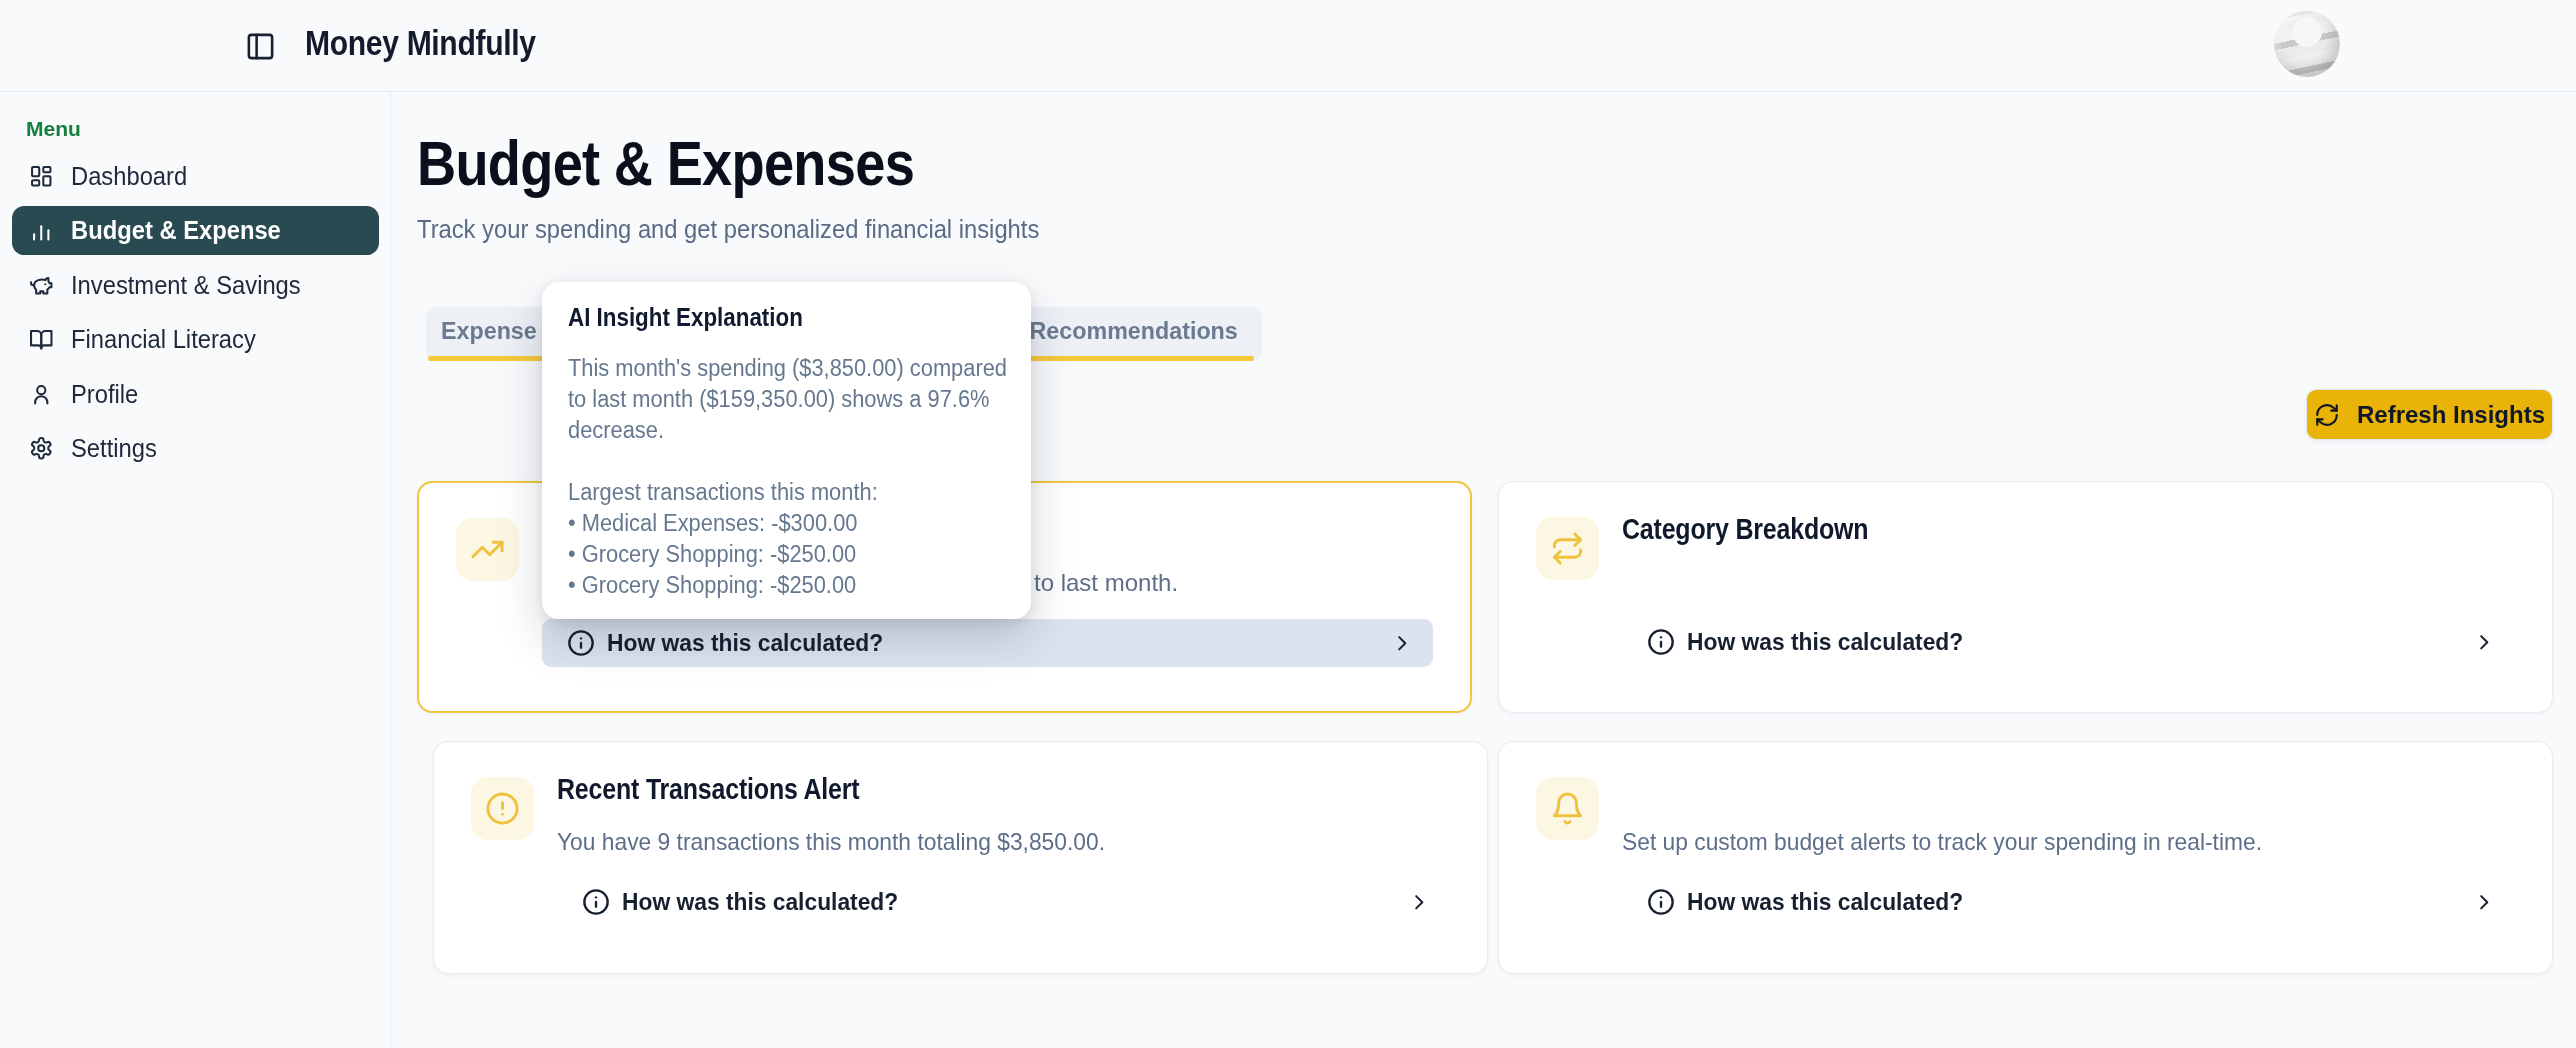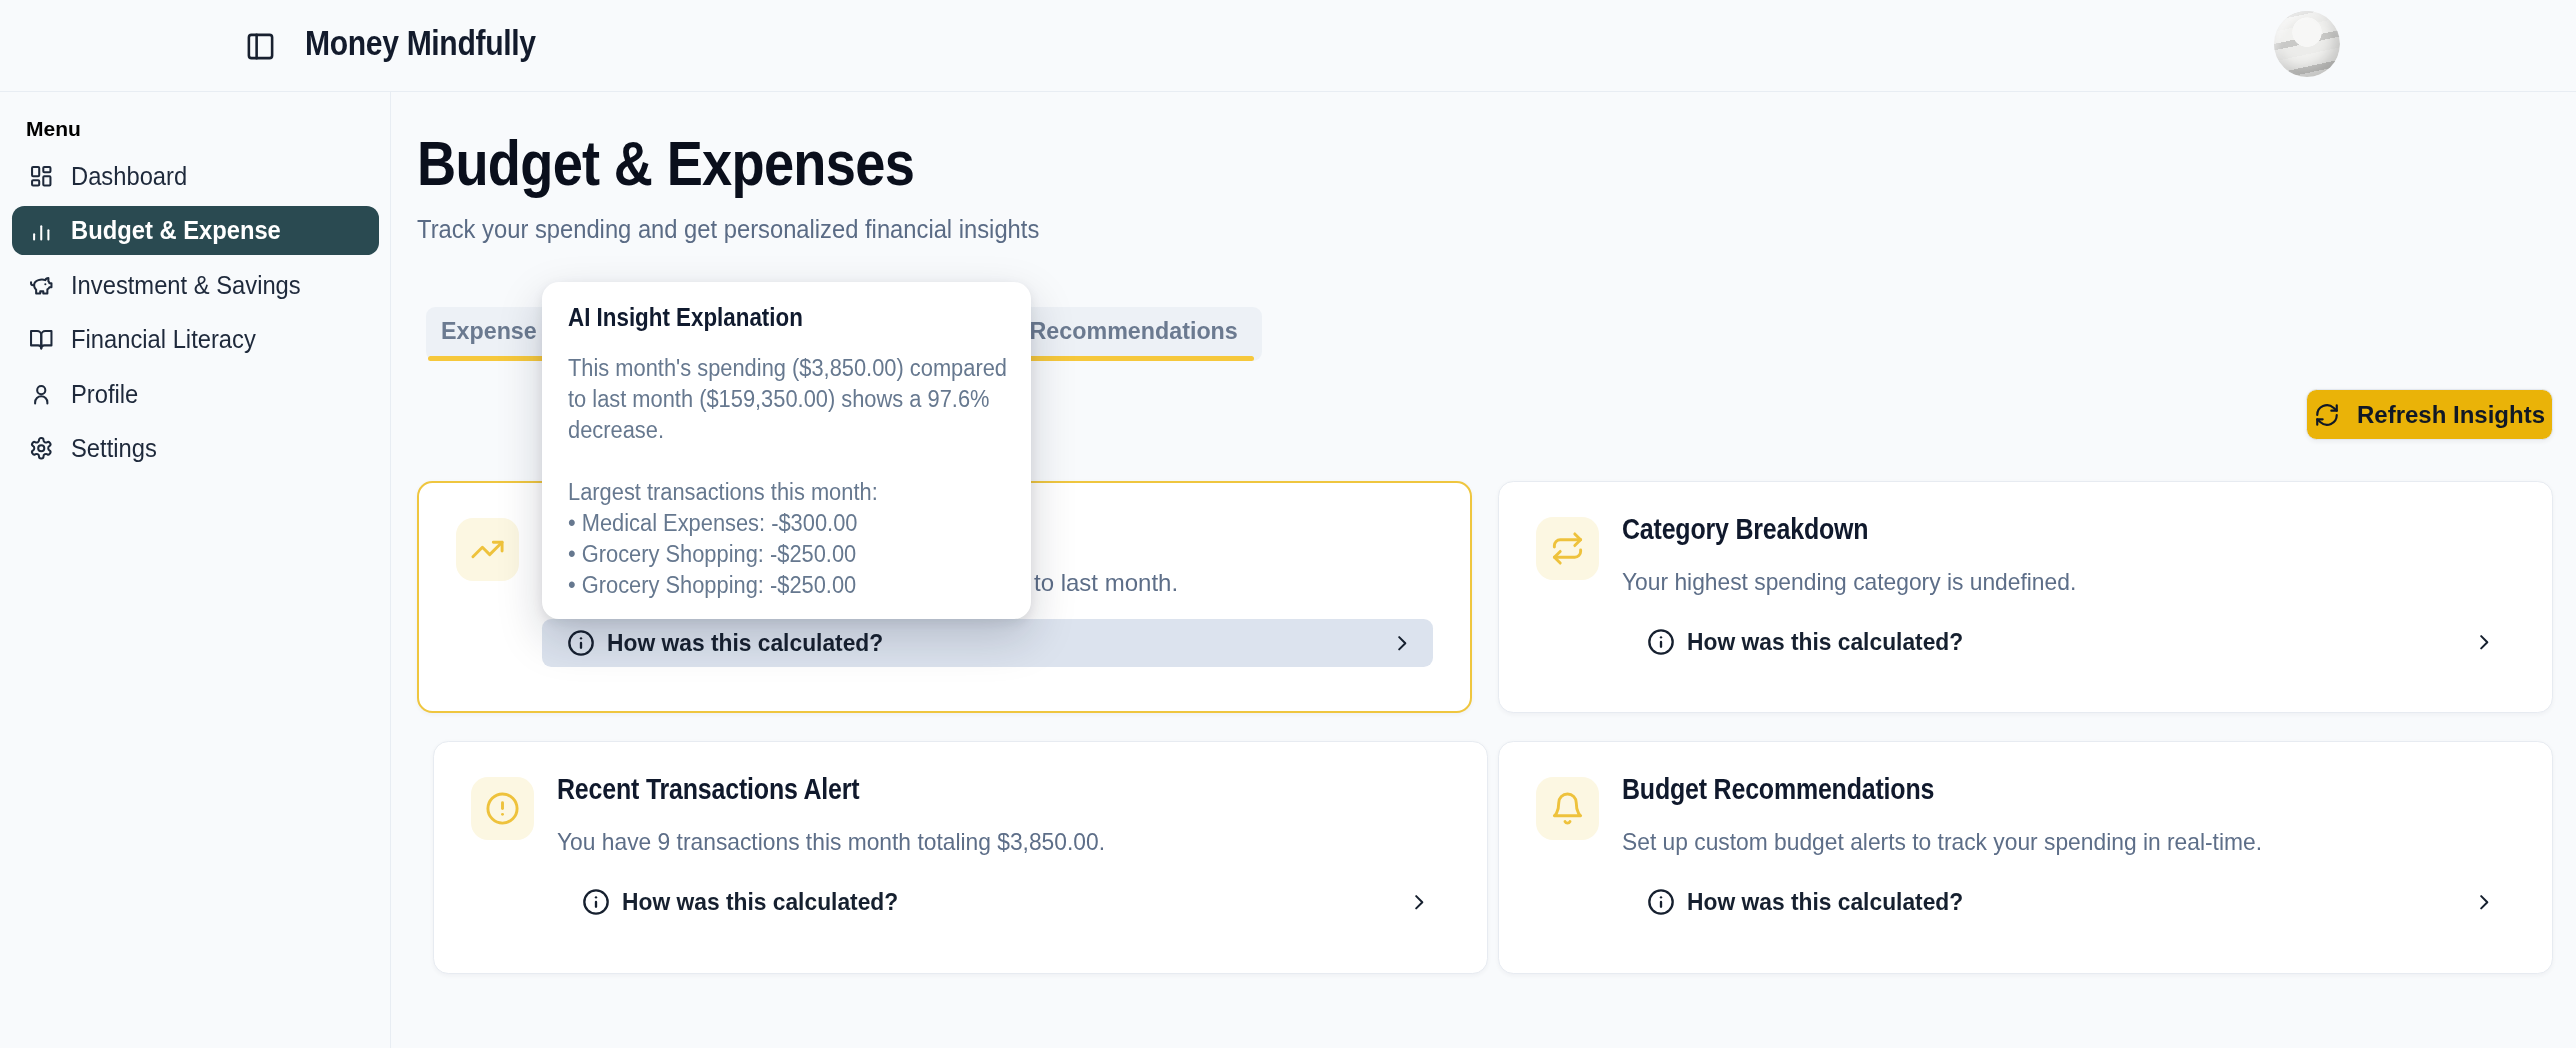--- a/index.html
+++ b/index.html
@@ -19,21 +19,21 @@
   .panel-toggle { position:absolute; left:245px; top:31px; width:31px; height:31px; color:#18202f; cursor:pointer; background:none; border:none; }
   .app-title { position:absolute; left:305px; top:23px; font-size:35px; font-weight:800; color:#131b2c; letter-spacing:-0.4px; }
   .avatar { position:absolute; left:2274px; top:10.7px; width:66px; height:66px; border-radius:50%; overflow:hidden;
             background:
               radial-gradient(circle at 50% 32%, #f7f7f6 0 26%, rgba(0,0,0,0) 27%),
               repeating-linear-gradient(-12deg, #ececea 0 10.7px, #c9c9c7 10.7px 17px, #f1f1ef 17px 29px);
             box-shadow: inset -4.6px -7.7px 14px rgba(0,0,0,.18), inset 3.1px 4.6px 7.7px rgba(255,255,255,.7); }
 
   
   .sidebar { position:absolute; left:0; top:92px; width:391px; height:957px; background:#f8fafc; border-right:1.5px solid #e8edf3; z-index:4; }
-  .menu-label { position:absolute; left:26px; top:24.5px; font-size:21px; font-weight:700; color:#000000; }
+  .menu-label { position:absolute; left:26px; top:24.5px; font-size:21px; font-weight:700; color:#15803d; }
   .nav { position:absolute; left:0; top:60px; width:100%; display:flex; flex-direction:column; gap:5.4px; }
   .nav-item { position:relative; margin:0 11.5px; height:49px; border-radius:12.3px; display:flex; align-items:center; padding:0 0 0 17px; gap:18.4px; font-size:25px; color:#1e293b; cursor:pointer; }
   .nav-item .nicon { width:24.5px; height:24.5px; color:#1e293b; flex:0 0 24.5px; }
   .nav-item.active { background:#2a4a51; color:#ffffff; font-weight:700; }
   .nav-item.active .nicon { color:#ffffff; }
 
   
   .main { position:absolute; left:391px; top:92px; width:2185px; height:957px; }
   .page-title { position:absolute; left:26px; top:35px; font-size:63px; font-weight:800; color:#0a0f1c; letter-spacing:-0.8px; }
   .page-sub { position:absolute; left:26px; top:123px; font-size:25px; color:#5a6b85; }
@@ -206,21 +206,20 @@
     <div class="card" style="left:1107px; top:389px;">
       <div class="card-tile">
         <svg class="ic" viewBox="0 0 24 24">
             <path d="m17 2 4 4-4 4"></path>
             <path d="M3 11v-1a4 4 0 0 1 4-4h14"></path>
             <path d="m7 22-4-4 4-4"></path>
             <path d="M21 13v1a4 4 0 0 1-4 4H3"></path>
           </svg>
       </div>
       <div class="card-title"><span class="chead">Category Breakdown</span></div>
-      <div class="card-desc"><span class="ctext">Your highest spending category is undefined.</span></div>
       <button class="calc-row">
         <span class="iicon">
           <svg class="ic" viewBox="0 0 24 24">
               <circle cx="12" cy="12" r="10"></circle>
               <path d="M12 16v-4"></path>
               <path d="M12 8h.01"></path>
             </svg>
         </span>
         <span class="clabel"><span class="ctext">How was this calculated?</span></span>
         <span class="chev">
@@ -258,21 +257,20 @@
       </button>
     </div>
 
     <div class="card" style="left:1107px; top:649px; height:233px;">
       <div class="card-tile">
         <svg class="ic" viewBox="0 0 24 24">
             <path d="M6 8a6 6 0 0 1 12 0c0 7 3 9 3 9H3s3-2 3-9"></path>
             <path d="M10.3 21a1.94 1.94 0 0 0 3.4 0"></path>
           </svg>
       </div>
-      <div class="card-title"><span class="chead">Budget Recommendations</span></div>
       <div class="card-desc"><span class="ctext">Set up custom budget alerts to track your spending in real-time.</span></div>
       <button class="calc-row">
         <span class="iicon">
           <svg class="ic" viewBox="0 0 24 24">
               <circle cx="12" cy="12" r="10"></circle>
               <path d="M12 16v-4"></path>
               <path d="M12 8h.01"></path>
             </svg>
         </span>
         <span class="clabel"><span class="ctext">How was this calculated?</span></span>

